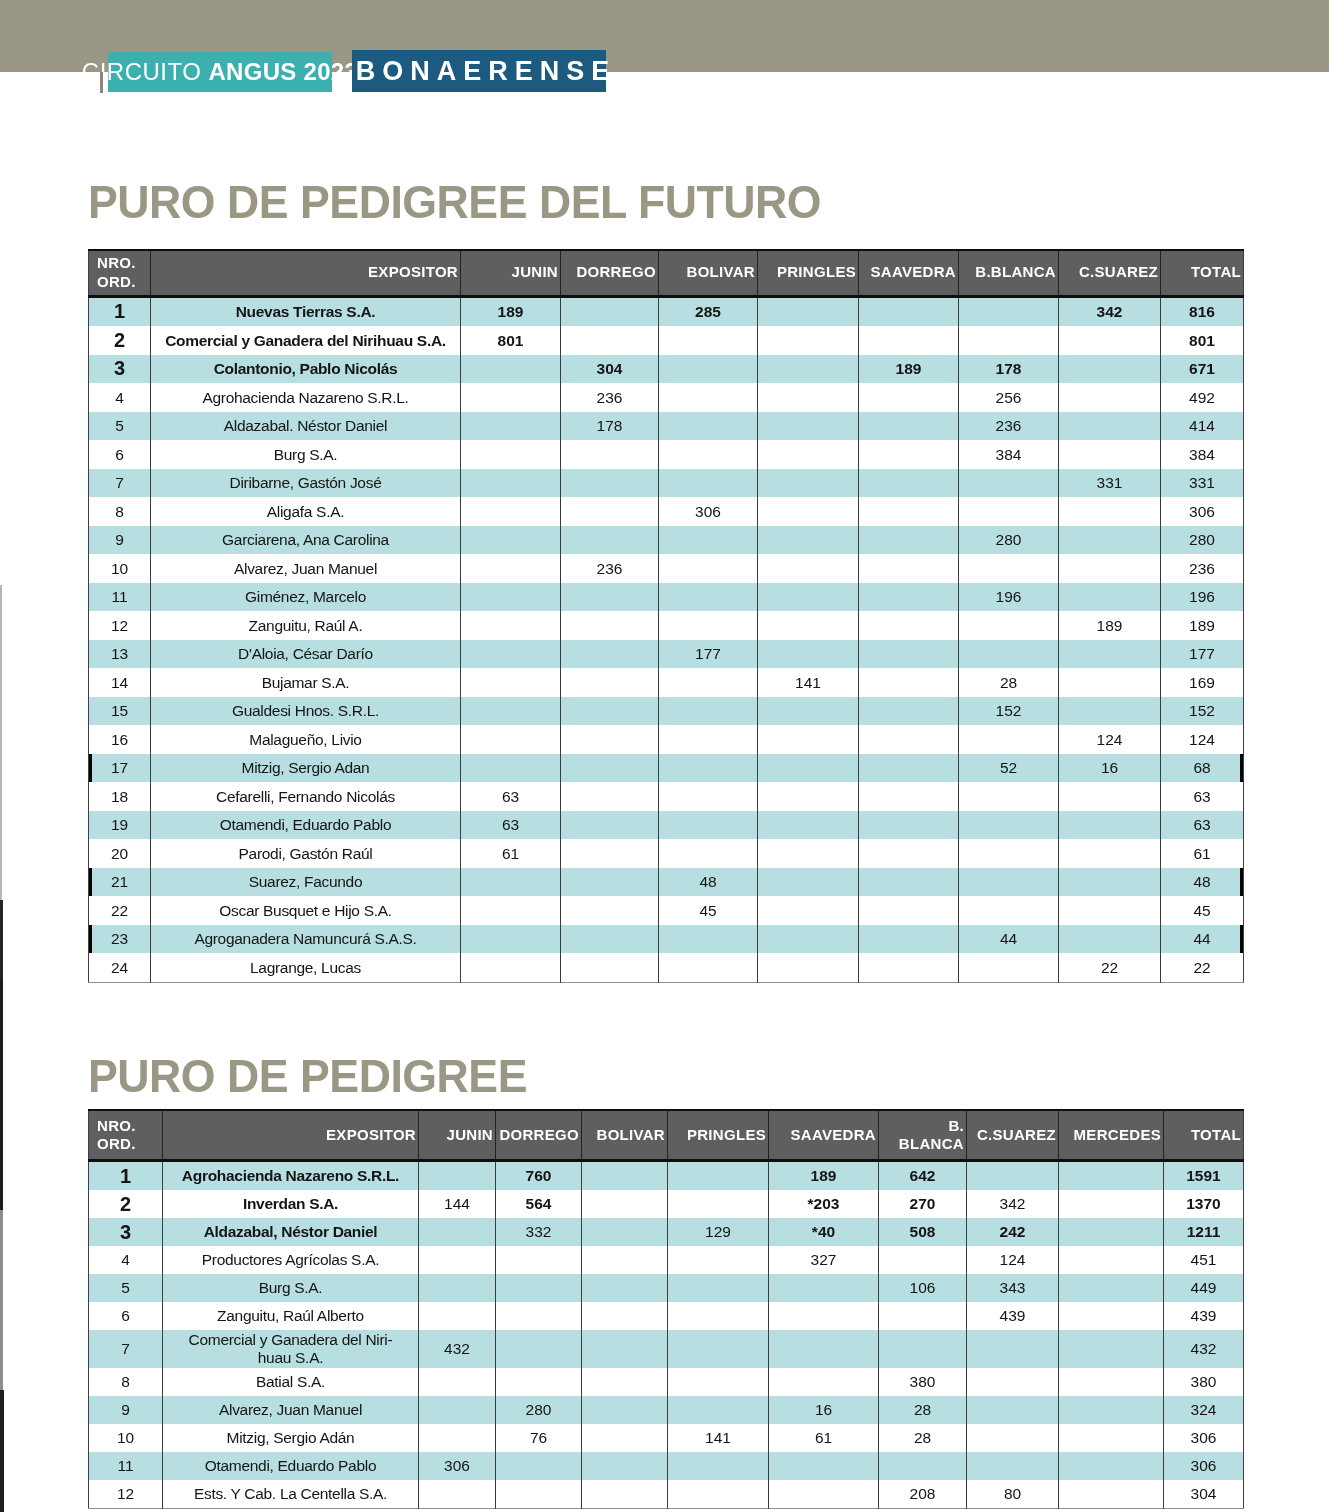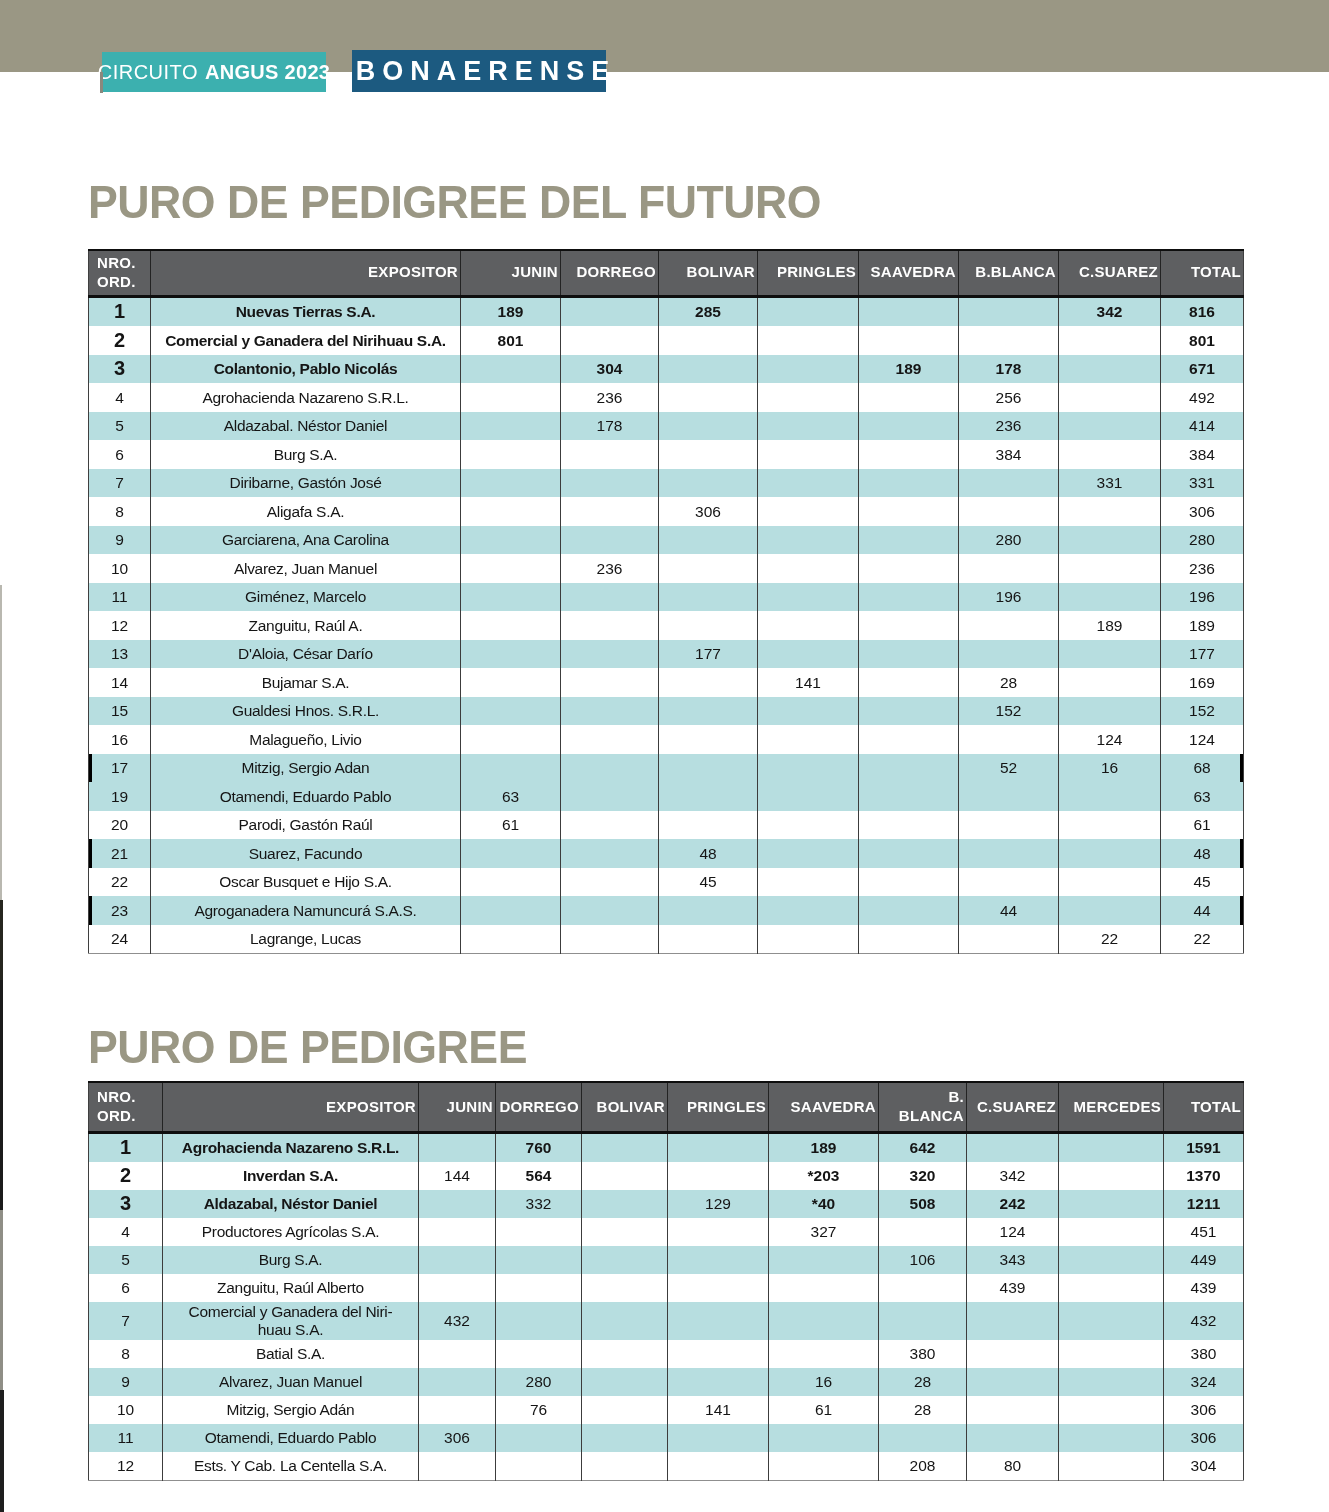--- a/index.html
+++ b/index.html
@@ -3,21 +3,21 @@
 <meta charset="utf-8">
 <style>
   html,body{margin:0;padding:0;background:#ffffff;}
   .page{
     position:relative;width:1329px;height:1512px;margin:0 auto;background:#fff;
     overflow:hidden;font-family:"Liberation Sans",sans-serif;color:#151515;
   }
   
   .band{position:absolute;top:0;left:0;width:1329px;height:72px;background:var(--band,#9a9784);}
   .badge{position:absolute;display:flex;align-items:center;justify-content:center;color:#fff;box-sizing:border-box;}
-  .badge-circuit{left:102px;top:52px;width:224px;height:40px;background:var(--teal-badge,#3cb0af);font-size:20px;white-space:nowrap;}
+  .badge-circuit{left:108px;top:52px;width:224px;height:40px;background:var(--teal-badge,#3cb0af);font-size:24px;white-space:nowrap;}
   .badge-circuit .reg{font-weight:400;letter-spacing:.5px;margin-right:7px;}
   .badge-circuit .bld{font-weight:700;letter-spacing:.3px;}
   .badge-region{left:352px;top:50px;width:254px;height:42px;background:var(--blue-badge,#1c5a80);
     font-size:27px;font-weight:700;letter-spacing:7px;padding-left:14px;}
   
   .content{position:absolute;left:88px;top:9px;width:1155px;}
   .sec1{padding-top:167px;}
   .sec2{margin-top:67px;}
   h1.tbl-title{
     margin:0;color:var(--title,#9a9784);font-weight:700;font-size:47px;line-height:1.1;
@@ -307,20 +307,32 @@
               <td class="name">Mitzig, Sergio Adan</td>
               <td class="val"></td>
               <td class="val"></td>
               <td class="val"></td>
               <td class="val"></td>
               <td class="val"></td>
               <td class="val">52</td>
               <td class="val">16</td>
               <td class="val">68</td>
             </tr>
+            <tr>
+              <td class="ord">18</td>
+              <td class="name">Cefarelli, Fernando Nicolás</td>
+              <td class="val">63</td>
+              <td class="val"></td>
+              <td class="val"></td>
+              <td class="val"></td>
+              <td class="val"></td>
+              <td class="val"></td>
+              <td class="val"></td>
+              <td class="val">63</td>
+            </tr>
             <tr class="teal">
               <td class="ord">19</td>
               <td class="name">Otamendi, Eduardo Pablo</td>
               <td class="val">63</td>
               <td class="val"></td>
               <td class="val"></td>
               <td class="val"></td>
               <td class="val"></td>
               <td class="val"></td>
               <td class="val"></td>
@@ -438,21 +450,21 @@
               <td class="val">1591</td>
             </tr>
             <tr class="bold-row">
               <td class="ord">2</td>
               <td class="name">Inverdan S.A.</td>
               <td class="val light">144</td>
               <td class="val">564</td>
               <td class="val"></td>
               <td class="val"></td>
               <td class="val">*203</td>
-              <td class="val">320</td>
+              <td class="val">270</td>
               <td class="val light">342</td>
               <td class="val"></td>
               <td class="val">1370</td>
             </tr>
             <tr class="bold-row teal">
               <td class="ord">3</td>
               <td class="name">Aldazabal, Néstor Daniel</td>
               <td class="val"></td>
               <td class="val light">332</td>
               <td class="val"></td>

